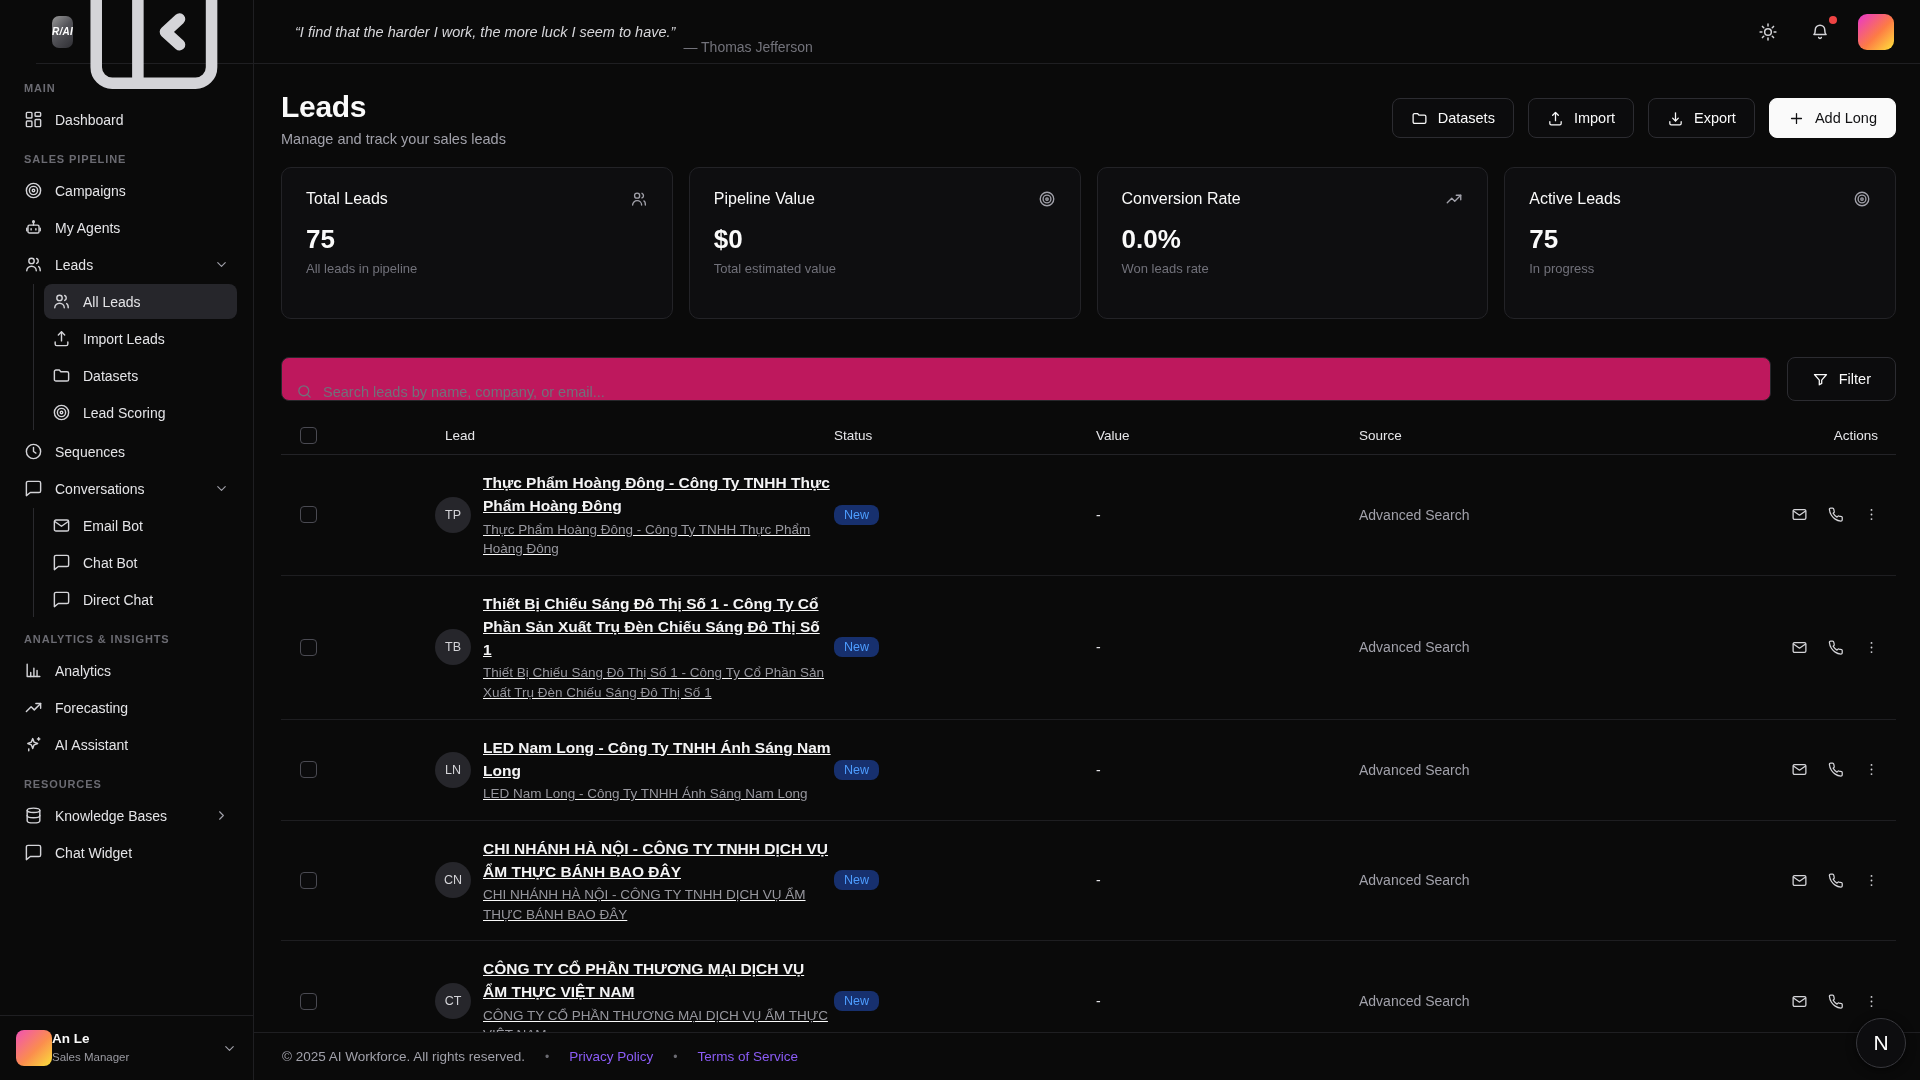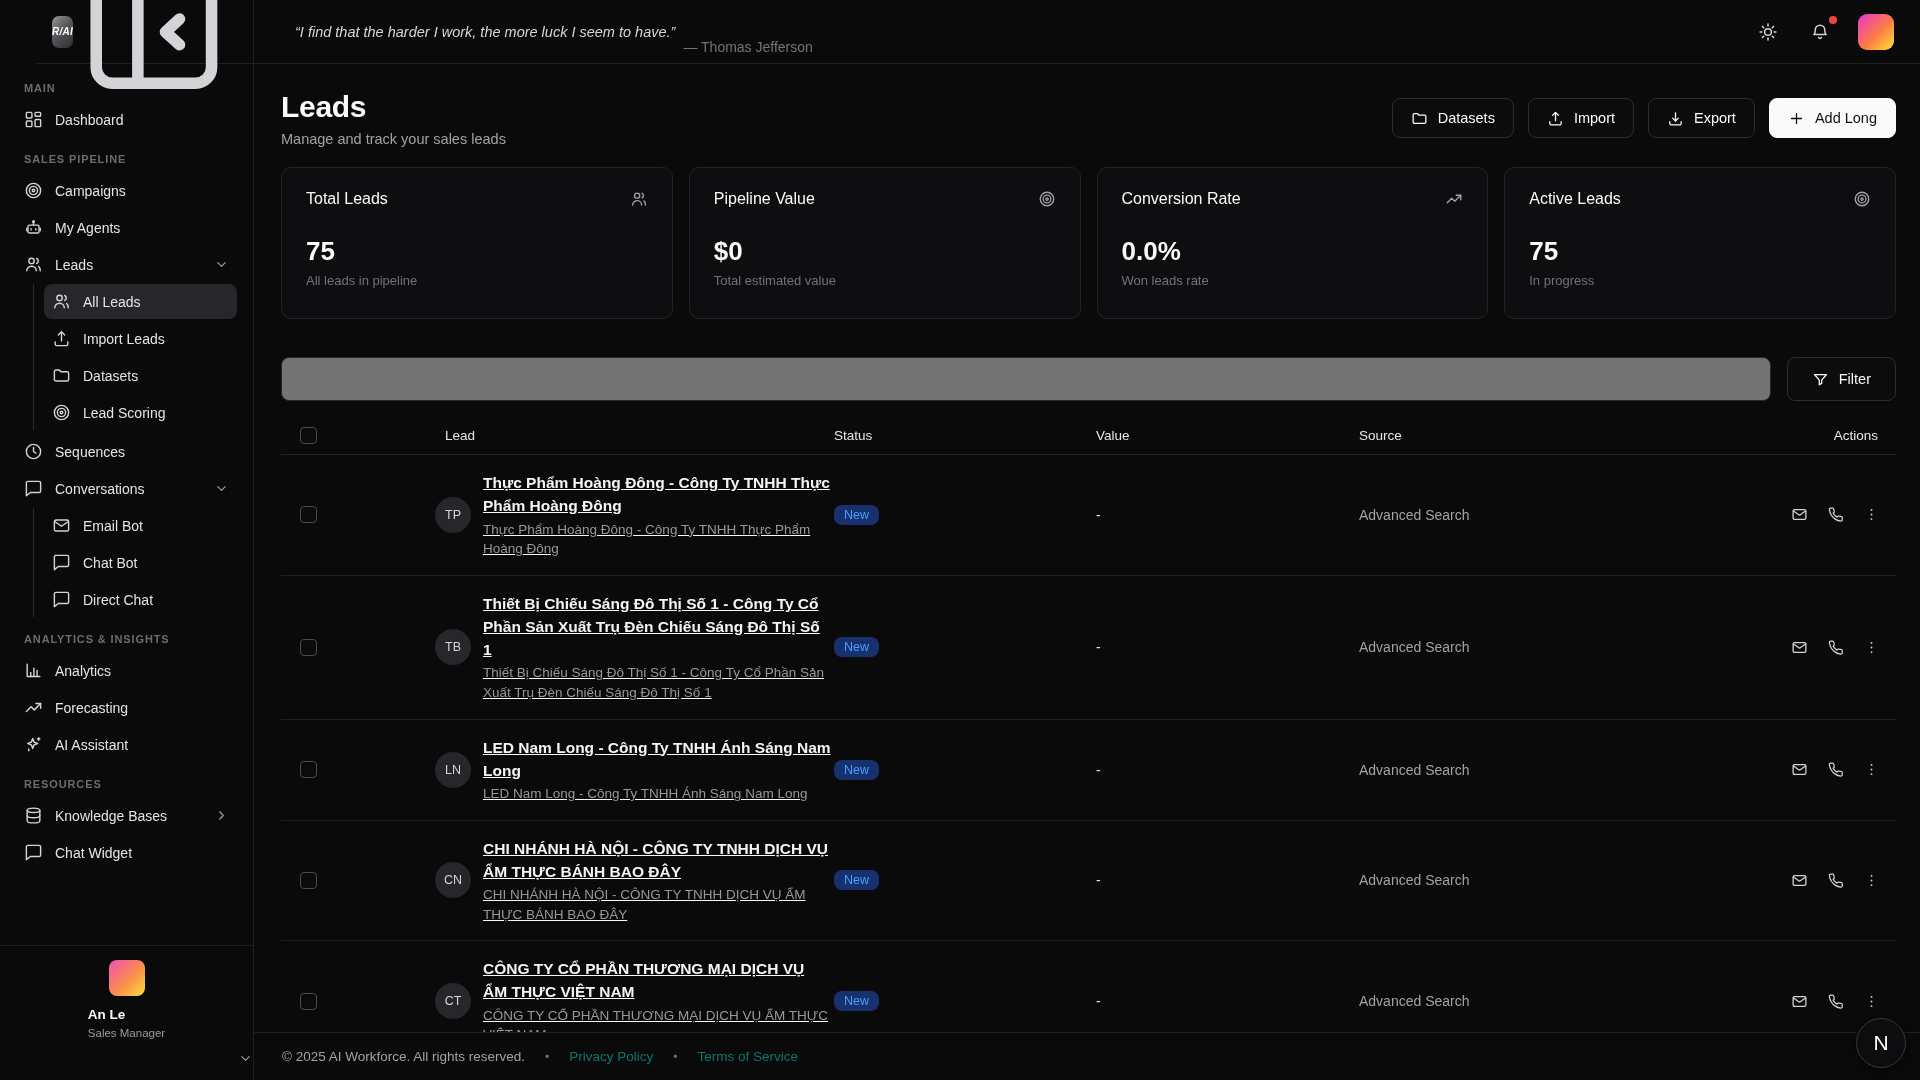--- a/index.html
+++ b/index.html
@@ -18,21 +18,21 @@
   .section-label { font-size:11px; font-weight:700; letter-spacing:.08em; color:#6b6b72; margin:16px 0 8px 0; padding-left:8px; }
   .section-label:first-child { margin-top:4px; }
   .nav-item { display:flex; align-items:center; gap:12px; padding:8px 8px; border-radius:8px; color:#e4e4e7; font-size:14px; cursor:pointer; margin-bottom:2px; }
   .nav-item.active { background:#26262b; }
   .nav-icon { width:19px; height:19px; color:#d4d4d8; flex:none; }
   .nav-icon svg { width:19px; height:19px; }
   .nav-label { white-space:nowrap; }
   .chev { margin-left:auto; color:#a1a1aa; width:15px; height:15px; }
   .chev svg { width:15px; height:15px; }
   .subnav { margin:2px 0 4px 17px; padding-left:10px; border-left:1px solid #2a2a2e; }
-  .sidebar-user { border-top:1px solid #1f1f22; padding:14px 0; display:flex; align-items:center; gap:11px; cursor:pointer;flex-direction:column; }
+  .sidebar-user { border-top:1px solid #1f1f22; padding:14px 16px; display:flex; align-items:center; gap:0; cursor:pointer; }
   .user-avatar { width:36px; height:36px; border-radius:8px; background:linear-gradient(135deg,#f152b5 0%,#fb8d4e 55%,#f9e03a 100%); flex:none; }
   .user-meta { line-height:1.25; }
   .user-name { font-size:13.5px; font-weight:600; color:#fafafa; }
   .user-role { font-size:11.5px; color:#9a9aa1; margin-top:2px; }
   .sidebar-user .chev { margin-left:auto; }
 
   
   .main { flex:1; display:flex; flex-direction:column; height:1080px; overflow:hidden; }
   .topbar { height:64px; min-height:64px; border-bottom:1px solid #1f1f22; display:flex; align-items:center; padding:0 26px 0 41px; }
   .quote { font-style:italic; color:#d6d6da; font-size:14.5px; }
@@ -52,26 +52,26 @@
   .btn { height:40px; display:inline-flex; align-items:center; gap:10px; padding:0 18px; border-radius:8px;
          background:#0c0c0d; border:1px solid #2c2c31; color:#fafafa; font-size:14.5px; font-family:inherit; cursor:pointer; }
   .btn svg { width:17px; height:17px; }
   .btn.primary { background:#fafafa; border-color:#fafafa; color:#111113; font-weight:500; }
 
   .stats { display:grid; grid-template-columns:repeat(4,1fr); gap:16px; margin-top:20px; }
   .stat-card { background:#0e0e10; border:1px solid #232327; border-radius:10px; padding:22px 24px; height:152px; }
   .stat-top { display:flex; align-items:center; justify-content:space-between; }
   .stat-title { font-size:16px; color:#fafafa; }
   .stat-icon { color:#a1a1aa; } .stat-icon svg { width:18px; height:18px; }
-  .stat-value { font-size:26px; font-weight:700; margin-top:28px; }
+  .stat-value { font-size:26px; font-weight:700; margin-top:16px; }
   .stat-sub { font-size:13px; color:#71717a; margin-top:6px; }
 
   .toolbar { display:flex; gap:16px; margin-top:38px; }
-  .search-box { flex:1; height:44px; display:flex; align-items:flex-start; gap:10px; padding:0 14px;
-                background:#737373; border:1px solid #27272b; border-radius:8px; }
+  .search-box { flex:1; height:44px; display:flex; align-items:flex-end; gap:10px; padding:0 14px;
+                background:#be185d; border:1px solid #27272b; border-radius:8px; }
   .search-box svg { width:17px; height:17px; color:#71717a; flex:none; }
   .search-box input { flex:1; background:transparent; border:none; outline:none; color:#e4e4e7; font-size:14.5px; font-family:inherit; }
   .search-box input::placeholder { color:#71717a; }
   .filter-btn { height:44px; padding:0 24px; }
 
   
   .lead-table { margin-top:16px; }
   .tgrid { display:grid; grid-template-columns:154px 399px 262px 263px 300px 1fr; align-items:center; }
   .thead { height:38px; border-bottom:1px solid #232327; color:#e7e7ea; font-size:13.5px; font-weight:500; }
   .th-actions { text-align:right; padding-right:18px; }
@@ -89,21 +89,21 @@
   .act-cell { display:flex; justify-content:flex-end; align-items:center; gap:6px; padding-right:10px; }
   .act-btn { width:30px; height:30px; display:flex; align-items:center; justify-content:center; border-radius:6px;
              background:none; border:none; color:#d4d4d8; cursor:pointer; }
   .act-btn svg { width:17px; height:17px; }
 
   
   .footer { height:48px; min-height:48px; border-top:1px solid #1f1f22; display:flex; align-items:center; padding:0 24px 0 28px;
             color:#a1a1aa; font-size:13.5px; background:#0a0a0a; }
   .footer-left { display:flex; align-items:center; gap:20px; }
   .footer-bullet { color:#6b6b72; font-size:12px; }
-  .footer-link { color:#0f766e; cursor:pointer; }
+  .footer-link { color:#8b5cf6; cursor:pointer; }
   .footer-right { margin-left:auto; display:flex; align-items:center; gap:18px; padding-right:66px; }
   .footer-right .icon-btn { color:#9a9aa1; } .footer-right .icon-btn svg { width:18px; height:18px; }
   .n-fab { position:fixed; right:14px; bottom:12px; width:50px; height:50px; border-radius:50%;
            background:#0d0d0f; border:1px solid #38383d; color:#fff; font-size:21px; font-weight:500;
            display:flex; align-items:center; justify-content:center; cursor:pointer; box-shadow:0 2px 10px rgba(0,0,0,.6); }
 </style>
 </head>
 <body>
 
 <div class="app">

